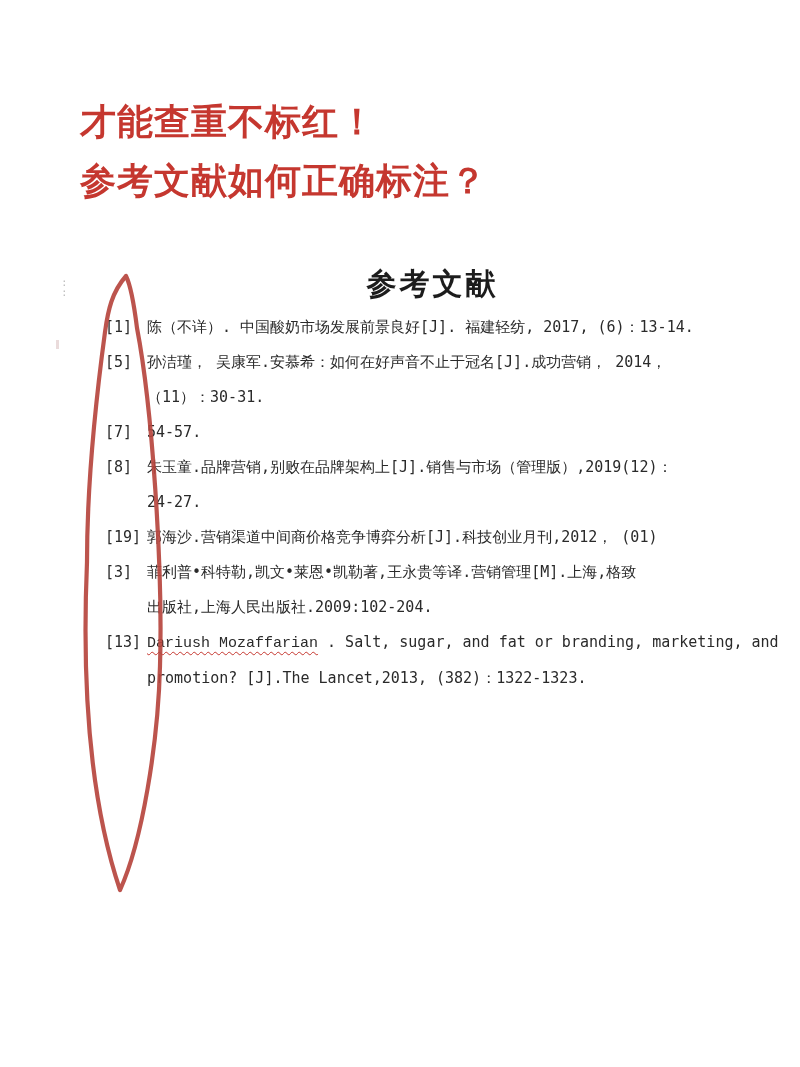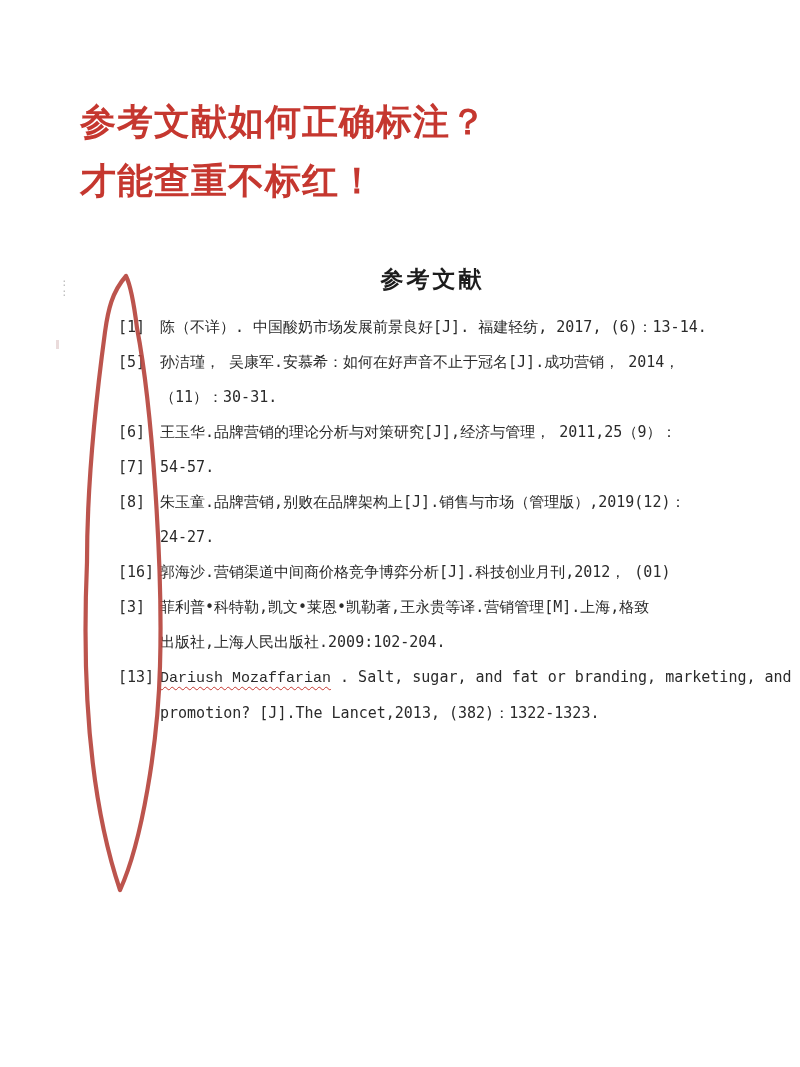--- a/index.html
+++ b/index.html
@@ -25,26 +25,26 @@
   }
   .doc-heading {
     position: absolute;
     left: 105px;
     top: 264px;
     width: 655px;
     text-align: center;
     color: #1c1c1c;
     font-family: "DejaVu Sans Mono", "DejaVu Sans", monospace;
     font-weight: 700;
-    font-size: 23px;
+    font-size: 30px;
     letter-spacing: 3px;
   }
   .refs {
     position: absolute;
-    left: 118px;
+    left: 105px;
     top: 310px;
     width: 680px;
     color: var(--body-text, #2a2a2a);
     font-family: "DejaVu Sans Mono", "DejaVu Sans", monospace;
     font-size: 15px;
     line-height: 35px;
     white-space: normal;
   }
   .ref {
     padding-left: 42px;
@@ -96,35 +96,34 @@
     background: #d9bdbd;
     opacity: 0.55;
   }
 </style>
 </head>
 <body>
 
 <div class="page">
 
   <div class="headline">
+    <div>才能查重不标红！</div>
     <div>参考文献如何正确标注？</div>
-    <div>才能查重不标红！</div>
   </div>
 
   <div class="doc-heading">参考文献</div>
 
   <div class="refs">
     <div class="ref"><span class="num">[1]</span><span>陈（不详）. 中国酸奶市场发展前景良好[J]. 福建轻纺, 2017, (6)：13-14.</span></div>
     <div class="ref"><span class="num">[5]</span><span>孙洁瑾， 吴康军.安慕希：如何在好声音不止于冠名[J].成功营销， 2014，
 （11）：30-31.</span></div>
-    <div class="ref"><span class="num">[6]</span><span>王玉华.品牌营销的理论分析与对策研究[J],经济与管理， 2011,25（9）：</span></div>
     <div class="ref"><span class="num">[7]</span><span>54-57.</span></div>
     <div class="ref"><span class="num">[8]</span><span>朱玉童.品牌营销,别败在品牌架构上[J].销售与市场（管理版）,2019(12)：
 24-27.</span></div>
-    <div class="ref"><span class="num">[16]</span><span>郭海沙.营销渠道中间商价格竞争博弈分析[J].科技创业月刊,2012， (01)</span></div>
+    <div class="ref"><span class="num">[19]</span><span>郭海沙.营销渠道中间商价格竞争博弈分析[J].科技创业月刊,2012， (01)</span></div>
     <div class="ref"><span class="num">[3]</span><span>菲利普•科特勒,凯文•莱恩•凯勒著,王永贵等译.营销管理[M].上海,格致
 出版社,上海人民出版社.2009:102-204.</span></div>
     <div class="ref"><span class="num">[13]</span><span class="wavy">Dariush Mozaffarian</span><span> . Salt, sugar, and fat or branding, marketing, and
 promotion? [J].The Lancet,2013, (382)：1322-1323.</span></div>
   </div>
 
   <svg class="oval-svg" width="110" height="640" viewBox="0 0 110 640" aria-hidden="true">
     <path class="oval-path" d="M 58 10
              C 44 26, 40 44, 37 66
              C 27 140, 19 220, 19 296

